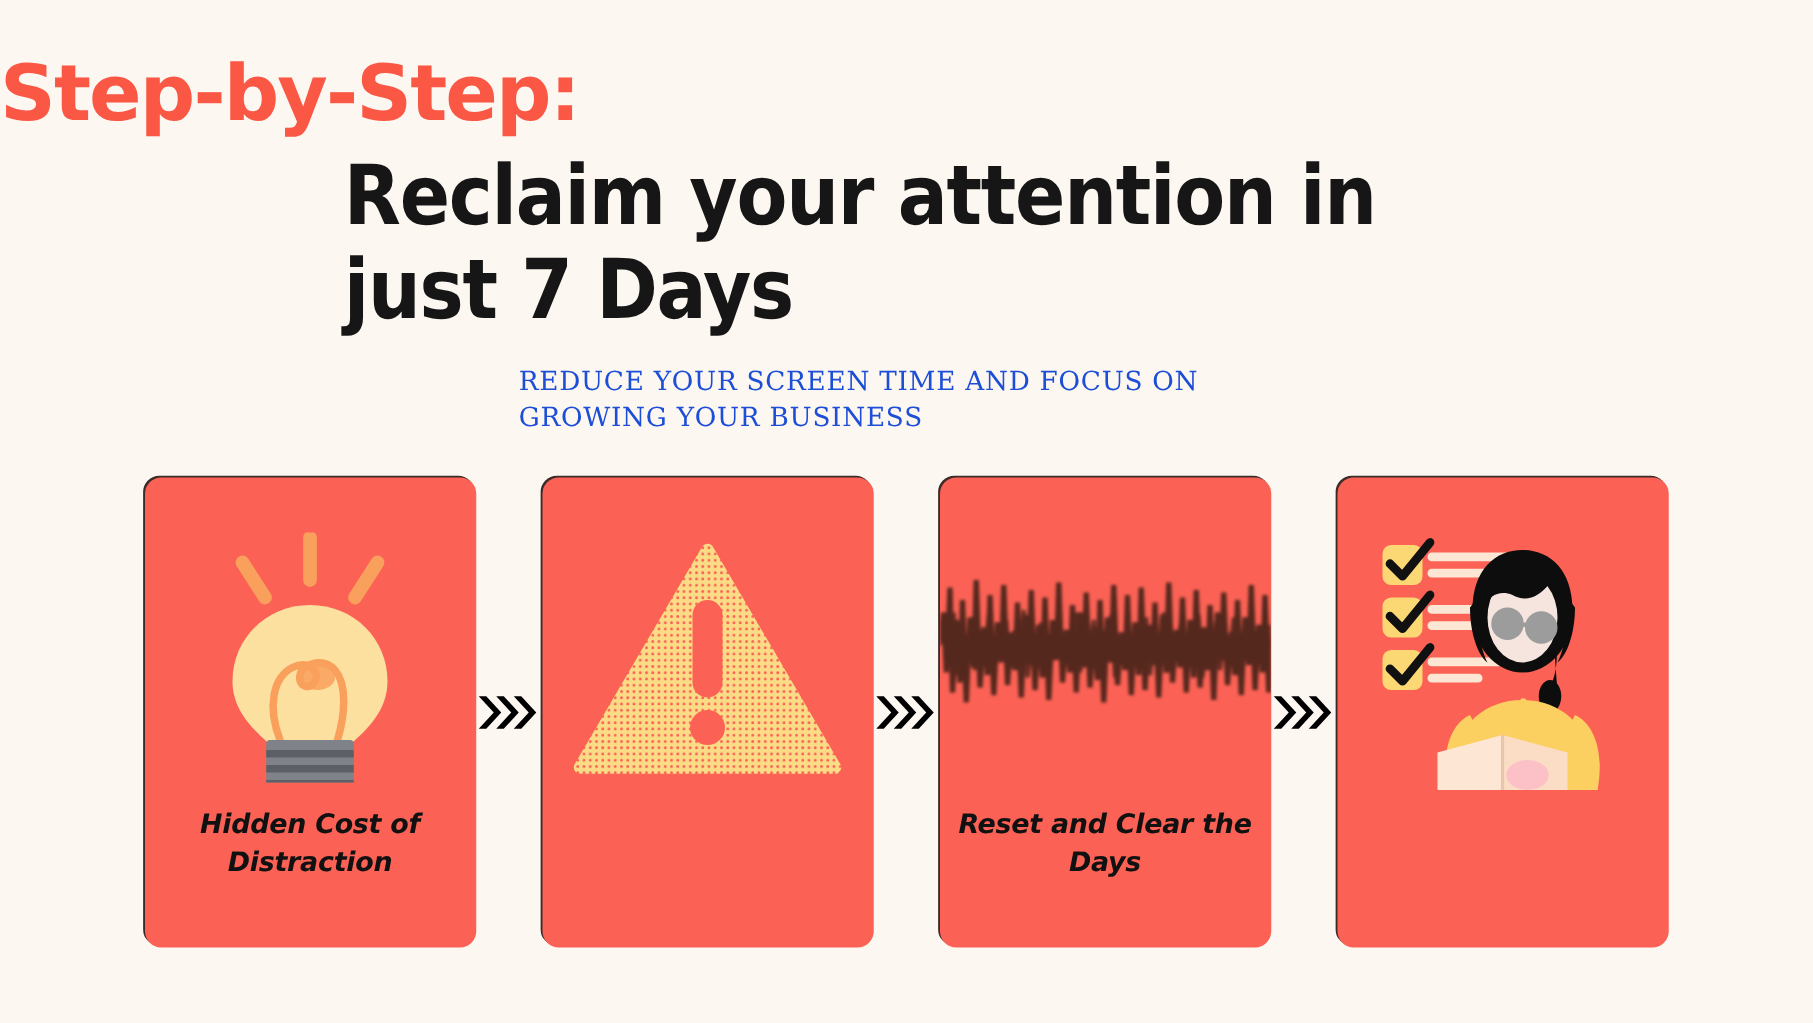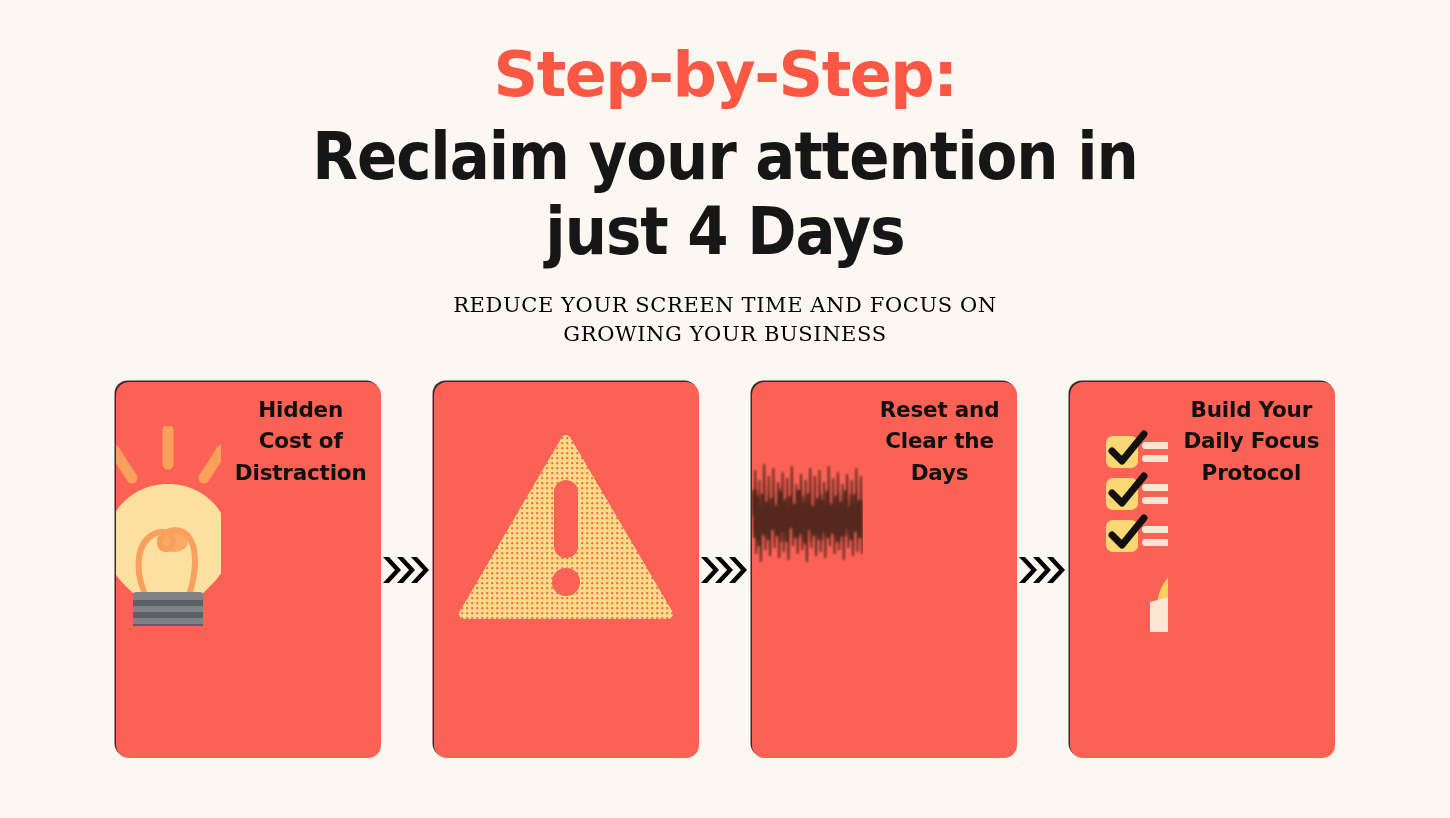--- a/index.html
+++ b/index.html
@@ -12,21 +12,21 @@
     background: #FDF7F2;
     font-family: "Liberation Sans", sans-serif;
     overflow: hidden;
     position: relative;
   }
 
   
   .header {
     width: 100%;
     padding-top: 44px;
-    text-align: center;
+    text-align: left;
   }
   .title-eyebrow {
     font-family: "DejaVu Sans", sans-serif;
     font-size: 62px;
     font-weight: 700;
     letter-spacing: -1.5px;
     color: #FB5745;
     line-height: 1.0;
     margin: 0 0 14px 0;
   }
@@ -40,21 +40,21 @@
     margin: 0;
     max-width: 900px;
     margin-left: auto;
     margin-right: auto;
   }
   .subtitle {
     font-family: "DejaVu Serif", "Liberation Serif", serif;
     font-size: 21px;
     font-weight: 400;
     letter-spacing: 0.6px;
-    color: #000000;
+    color: #1d4ed8;
     line-height: 1.38;
     margin: 22px auto 0 auto;
     max-width: 620px;
     text-transform: uppercase;
   }
 
   
   .cards-row {
     position: absolute;
     top: 381px;
@@ -68,21 +68,22 @@
   .card {
     position: relative;
     width: 265px;
     height: 376px;
     background: #FB6255;
     border-radius: 13px;
     box-shadow: -1.5px -1.5px 0 0 #3a2a28;
     overflow: hidden;
     flex: 0 0 auto;
     display: flex;
-    flex-direction: row;
+    flex-direction: column;
+    font-style: italic;
   }
   .card-art {
     position: relative;
     height: 250px;
     width: 100%;
     overflow: hidden;
   }
   .card-label {
     font-family: "DejaVu Sans", sans-serif;
     font-size: 21.5px;
@@ -138,21 +139,21 @@
     top: 0;
     width: 100%;
     height: 250px;
   }
 </style>
 </head>
 <body>
 
 <div class="header">
   <div class="title-eyebrow">Step-by-Step:</div>
-  <div class="title-main">Reclaim your attention in just 4 Days</div>
+  <div class="title-main">Reclaim your attention in just 7 Days</div>
   <div class="subtitle">REDUCE YOUR SCREEN TIME AND FOCUS ON GROWING YOUR BUSINESS</div>
 </div>
 
 <div class="cards-row">
 
   <div class="card">
     <div class="card-art">
       <div class="bulb-wrap">
         <svg width="160" height="200" viewBox="0 0 160 200">
 
@@ -343,16 +344,15 @@
             </g>
 
             <path d="M132 206 L80 220 L80 250 L132 250 Z" fill="#FDE7D4"></path>
             <path d="M132 206 L184 220 L184 250 L132 250 Z" fill="#FBDCC4"></path>
             <path d="M132 206 L132 250" stroke="#E8C6AE" stroke-width="2.5"></path>
             <ellipse cx="152" cy="238" rx="17" ry="12" fill="#FBB8C8" opacity="0.75"></ellipse>
           </g>
         </svg>
       </div>
     </div>
-    <div class="card-label">Build Your Daily Focus Protocol</div>
   </div>
 
 </div>
 
 </body></html>

